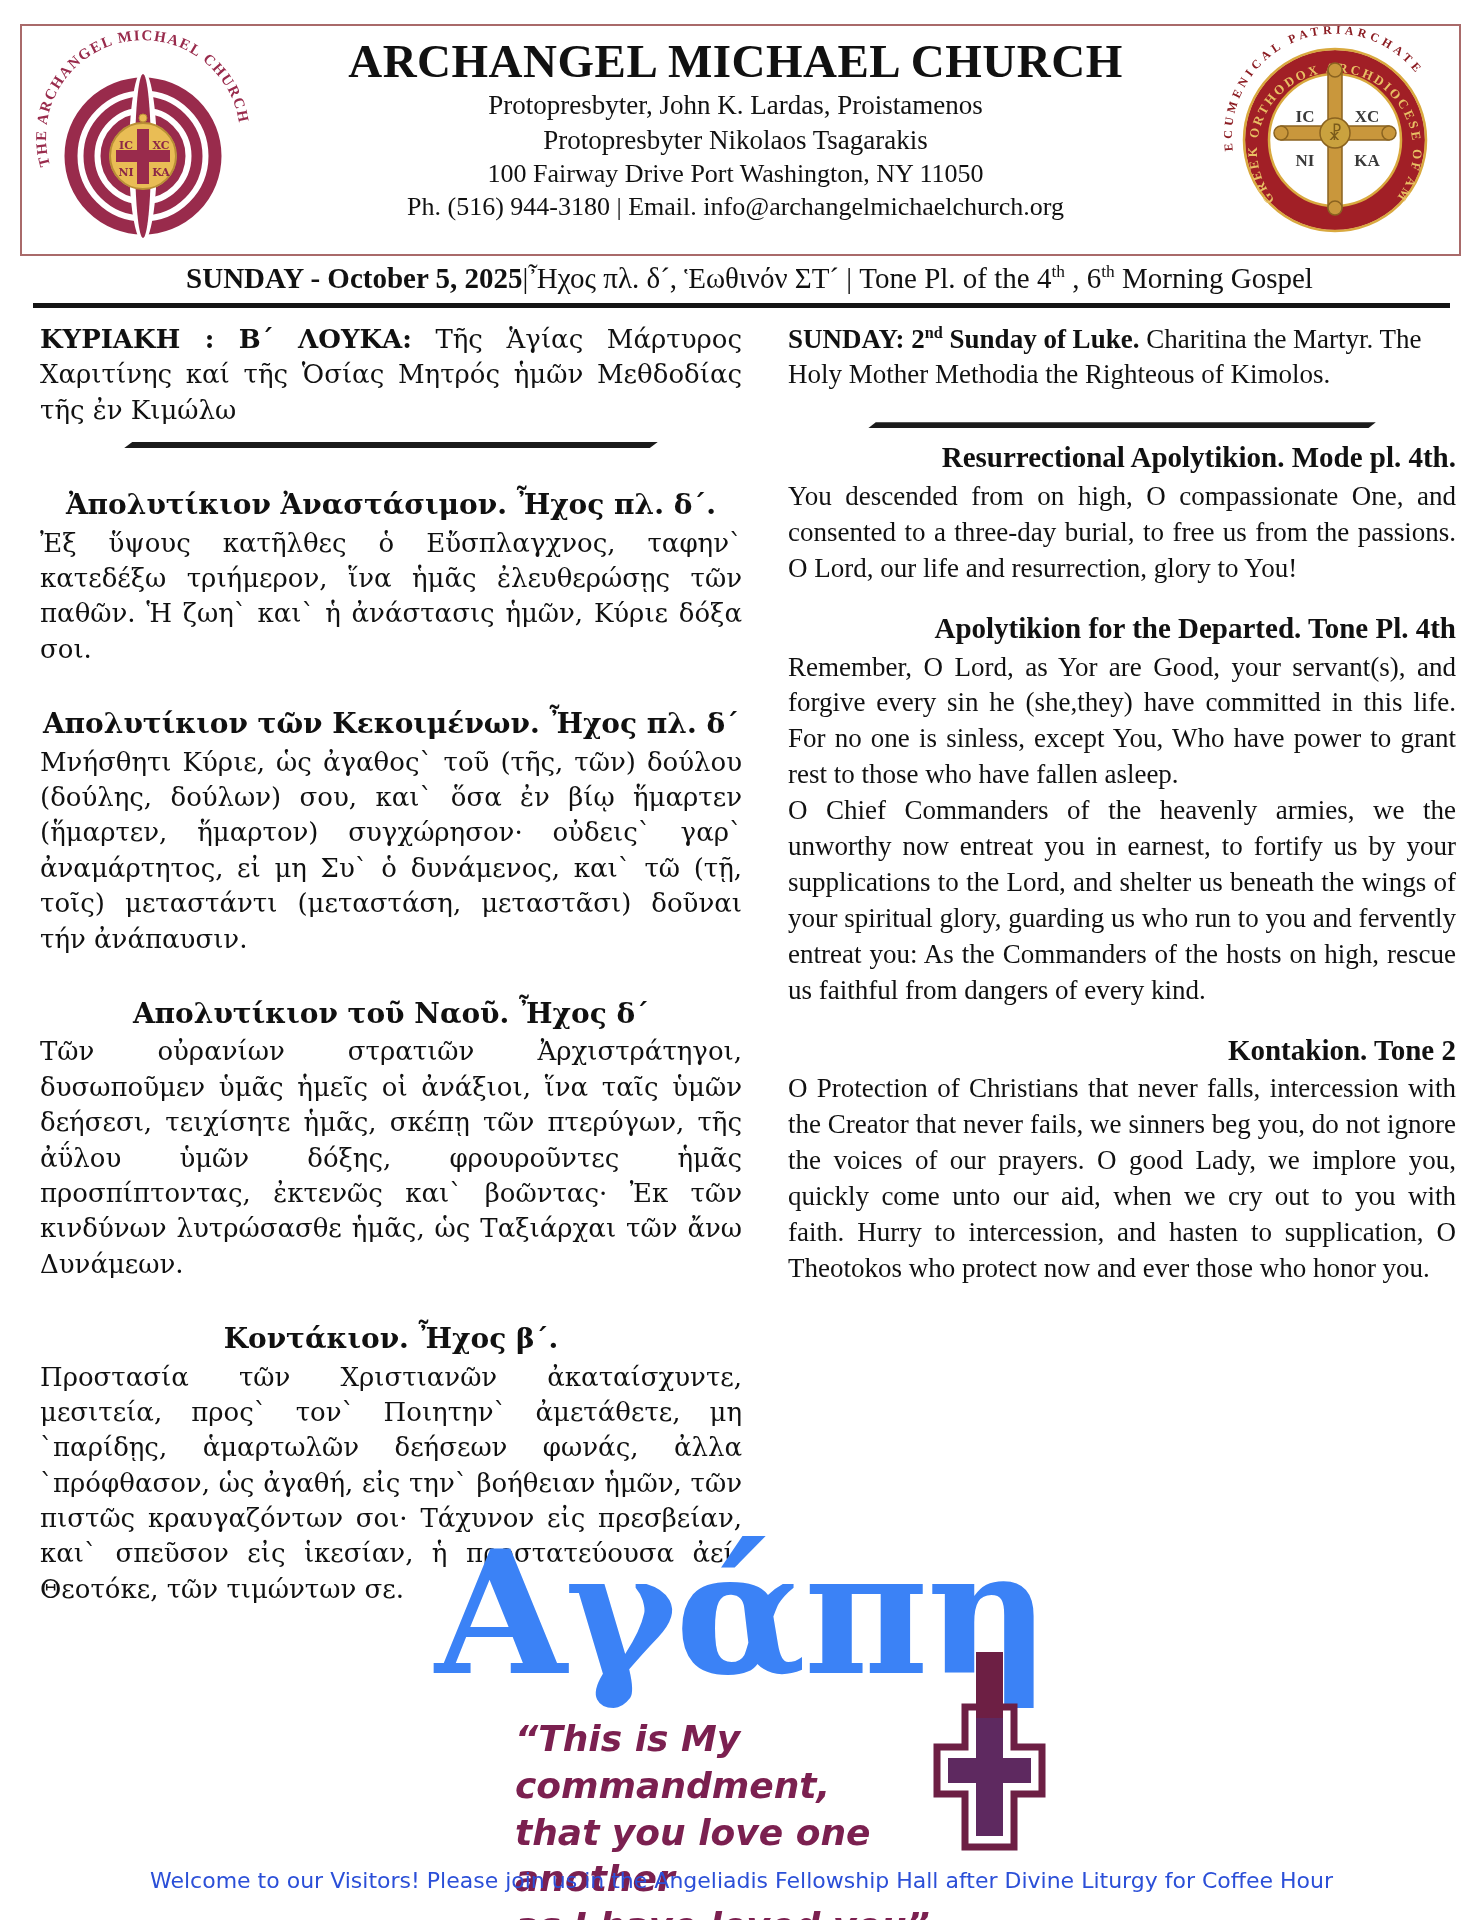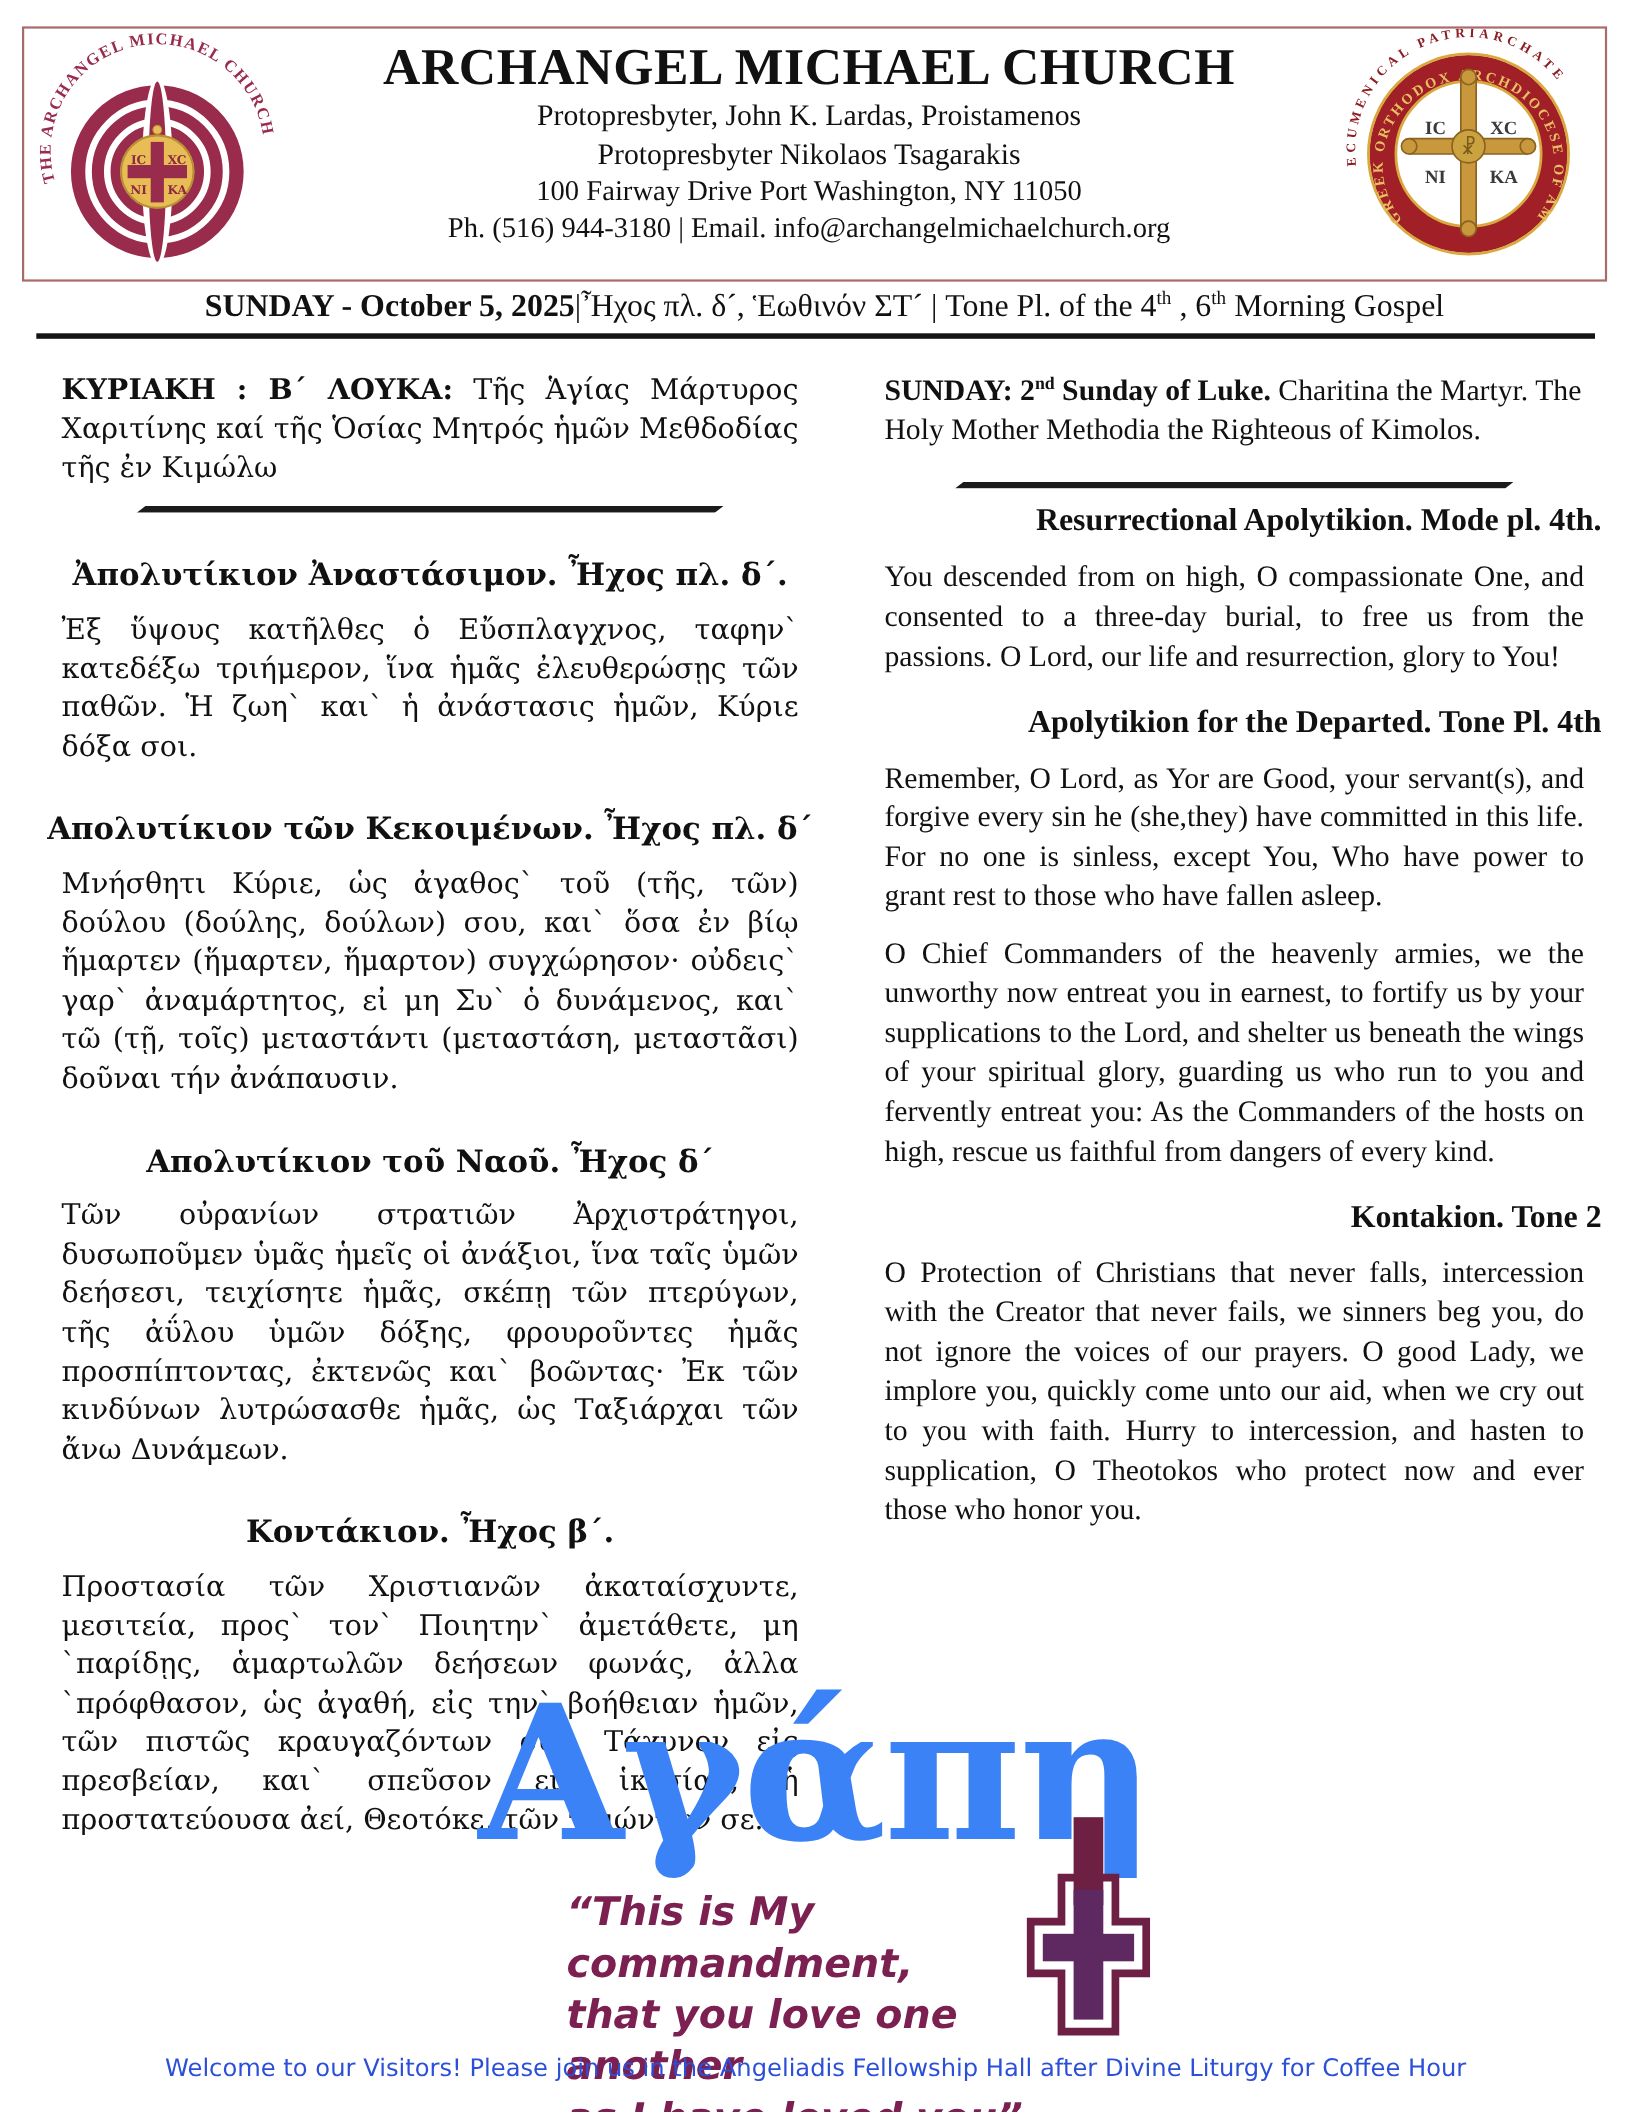--- a/index.html
+++ b/index.html
@@ -21,21 +21,21 @@
             font-size:29px;border-bottom:5px solid #141414;padding-bottom:8px;}
   .dateline .b{font-weight:bold;margin-left:16px;}
   sup{font-size:60%;vertical-align:super;line-height:0;text-align:center;}
 
   
   .col-left{position:absolute;left:40px;top:322px;width:702px;
             font-family:"DejaVu Serif","Liberation Serif",serif;
             font-size:26px;line-height:1.36;text-align:justify;}
   .col-right{position:absolute;left:788px;top:322px;width:668px;
              font-size:27px;line-height:1.33;text-align:justify;}
-  .col-left p,.col-right p{margin:16px;}
+  .col-left p,.col-right p{margin:0;}
   .intro{margin:0;}
   .col-right .intro{text-align:left;line-height:1.3;}
   .rule{height:6px;background:#1b1b1b;width:76%;margin:14px auto 0 auto;
         clip-path:polygon(0 100%,1.5% 0,100% 0,98.5% 100%);}
   .col-right .rule{margin-top:30px;}
   .sec-h{font-weight:bold;text-align:center;font-size:28px;margin:40px 0 4px 0;line-height:1.2;}
   .col-right .sec-h{font-size:29px;margin:24px 0 4px 0;text-align:right;}
   .col-right .sec-h.first{margin-top:12px;}
 
   

